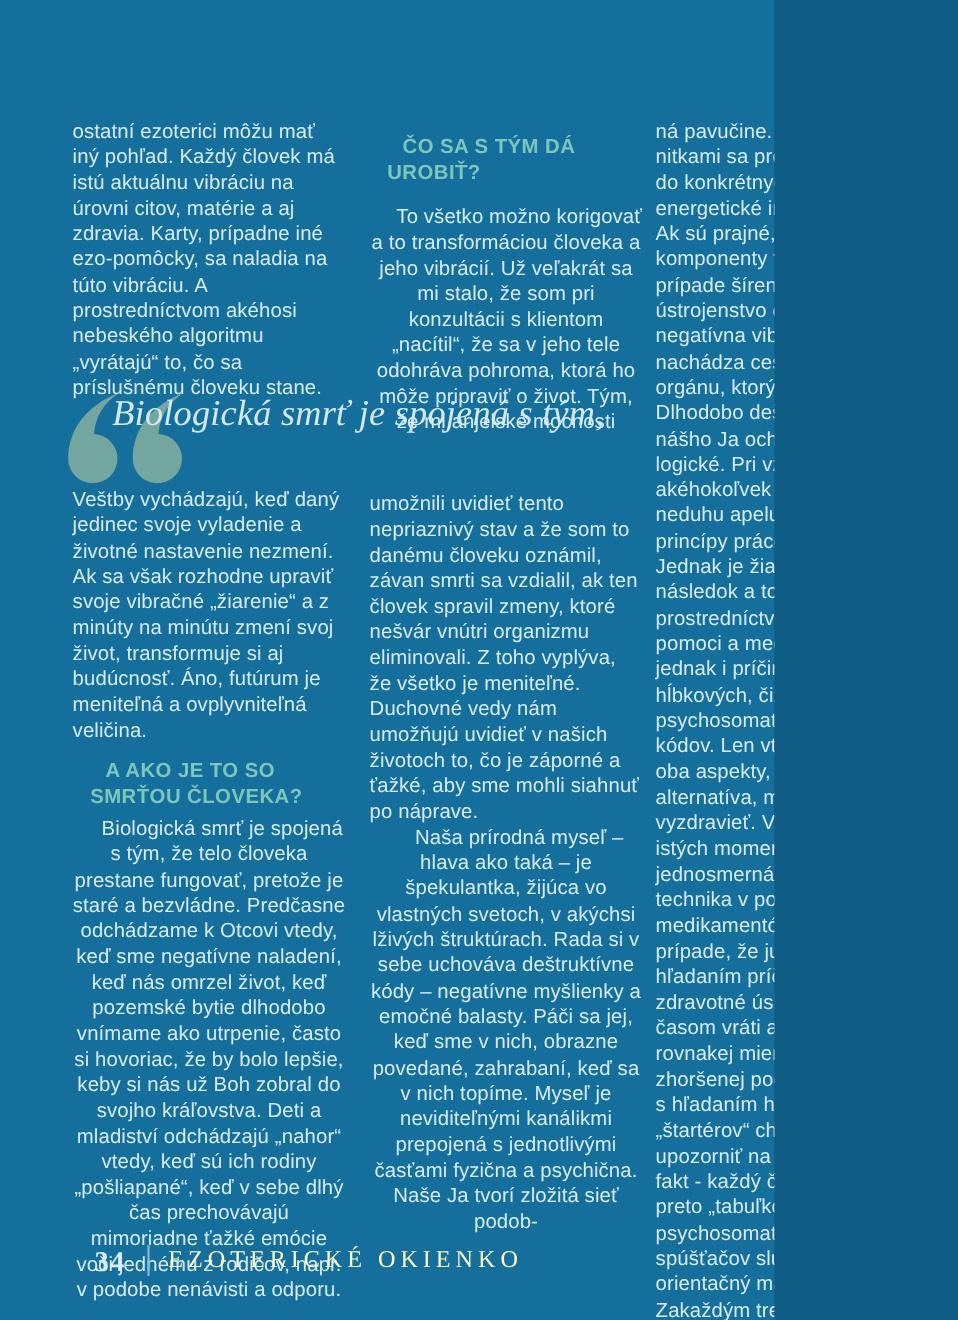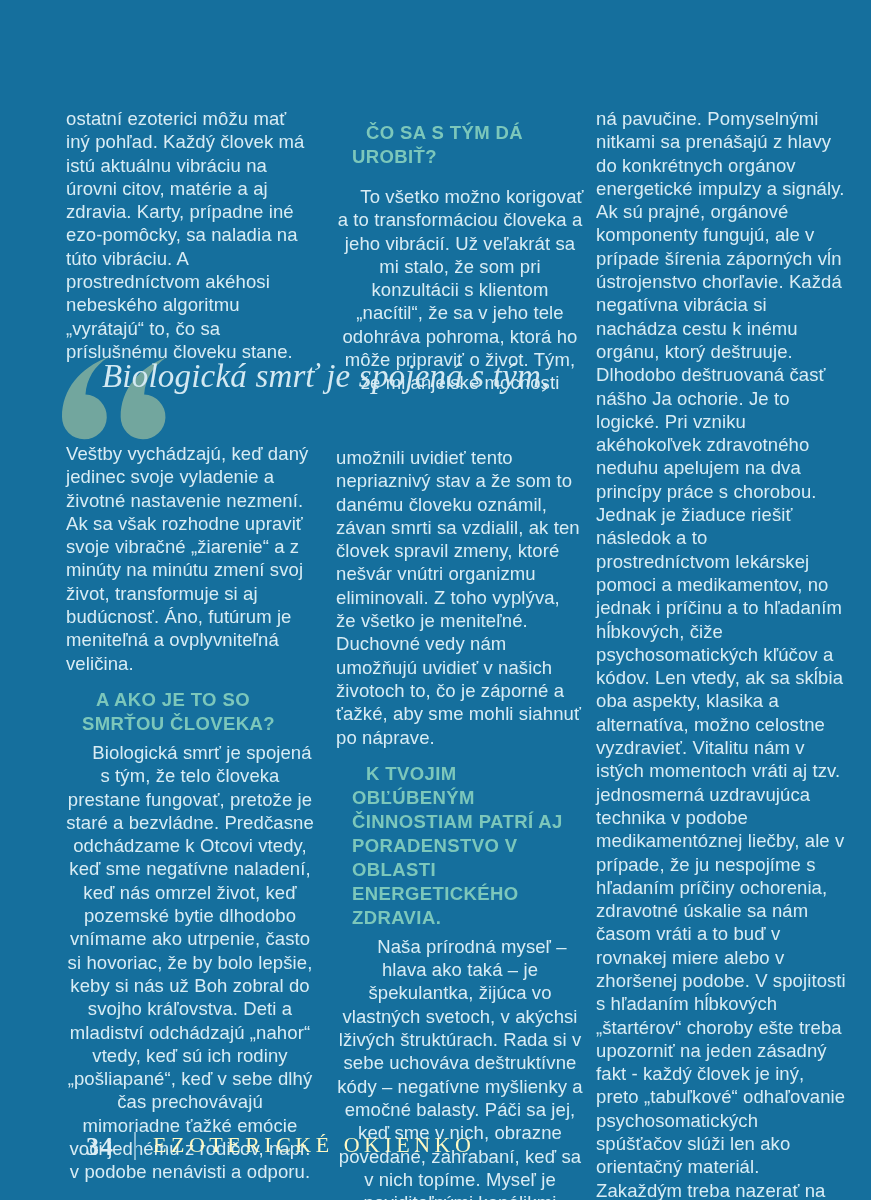--- a/index.html
+++ b/index.html
@@ -1,18 +1,18 @@
 <!DOCTYPE html>
 <html lang="sk"><head>
 <meta charset="utf-8">
 <style>
   html,body{margin:0;padding:0;background:#0e5b84;}
   .page{
     position:relative;
-    width:871px;height:1200px;
+    width:704px;height:1200px;
     background:#156f9d;
     overflow:hidden;
     font-family:"Liberation Sans","DejaVu Sans",sans-serif;
     color:#d8ecf4;
   }
   .col{
     position:absolute;
     width:248px;
     font-size:18.5px;
     line-height:23.3px;
@@ -87,21 +87,20 @@
   </div>
 
   <div class="col" style="left:66px;top:442px;">
     <p class="para">Veštby vychádzajú, keď daný jedinec svoje vyladenie a životné nastavenie nezmení. Ak sa však rozhodne upraviť svoje vibračné „žiarenie“ a z minúty na minútu zmení svoj život, transformuje si aj budúcnosť. Áno, futúrum je meniteľná a ovplyvniteľná veličina.</p>
     <h3 class="heading spaced">A AKO JE TO SO SMRŤOU ČLOVEKA?</h3>
     <p class="para indent">Biologická smrť je spojená s tým, že telo človeka prestane fungovať, pretože je staré a bezvládne. Predčasne odchádzame k Otcovi vtedy, keď sme negatívne naladení, keď nás omrzel život, keď pozemské bytie dlhodobo vnímame ako utrpenie, často si hovoriac, že by bolo lepšie, keby si nás už Boh zobral do svojho kráľovstva. Deti a mladiství odchádzajú „nahor“ vtedy, keď sú ich rodiny „pošliapané“, keď v sebe dlhý čas prechovávajú mimoriadne ťažké emócie voči jednému z rodičov, napr. v podobe nenávisti a odporu.</p>
   </div>
 
   <div class="col" style="left:336px;top:446px;">
     <p class="para">umožnili uvidieť tento nepriaznivý stav a že som to danému človeku oznámil, závan smrti sa vzdialil, ak ten človek spravil zmeny, ktoré nešvár vnútri organizmu eliminovali. Z toho vyplýva, že všetko je meniteľné. Duchovné vedy nám umožňujú uvidieť v našich životoch to, čo je záporné a ťažké, aby sme mohli siahnuť po náprave.</p>
-    <h3 class="heading spaced">K TVOJIM OBĽÚBENÝM ČINNOSTIAM PATRÍ AJ PORADENSTVO V OBLASTI ENERGETICKÉHO ZDRAVIA.</h3>
     <p class="para indent">Naša prírodná myseľ – hlava ako taká – je špekulantka, žijúca vo vlastných svetoch, v akýchsi lživých štruktúrach. Rada si v sebe uchováva deštruktívne kódy – negatívne myšlienky a emočné balasty. Páči sa jej, keď sme v nich, obrazne povedané, zahrabaní, keď sa v nich topíme. Myseľ je neviditeľnými kanálikmi prepojená s jednotlivými časťami fyzična a psychična. Naše Ja tvorí zložitá sieť podob-</p>
   </div>
 
   <div class="footer">
     <span class="pagenum">34</span>
     <span class="divider"></span>
     <span class="section">EZOTERICKÉ OKIENKO</span>
   </div>
 
 </div>

